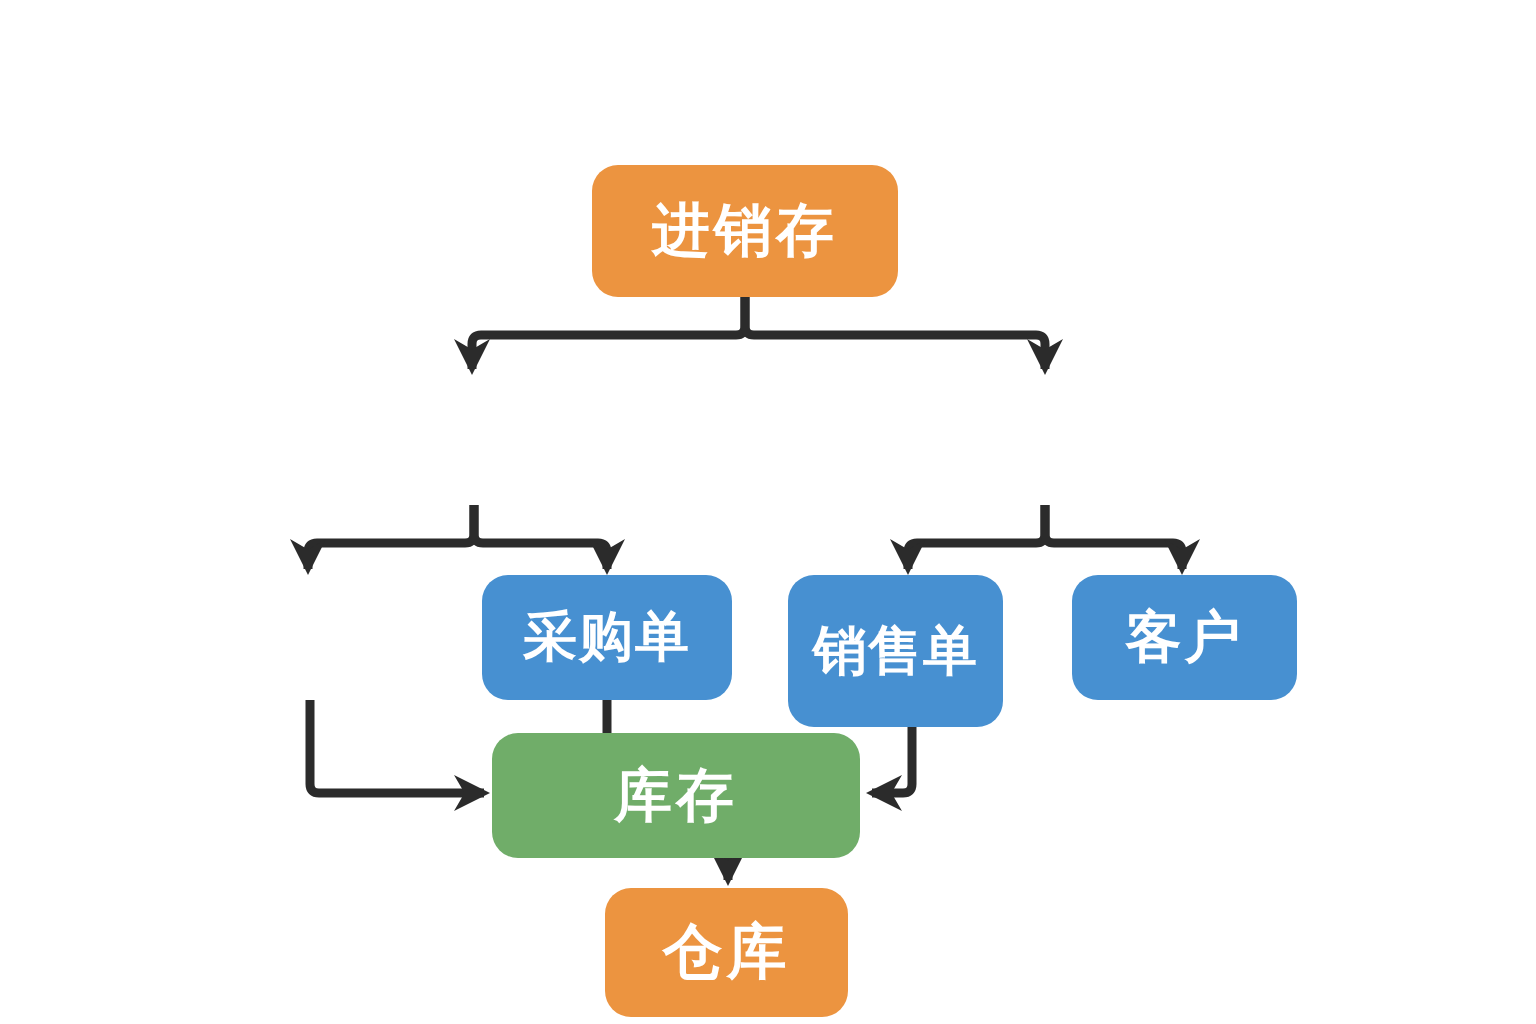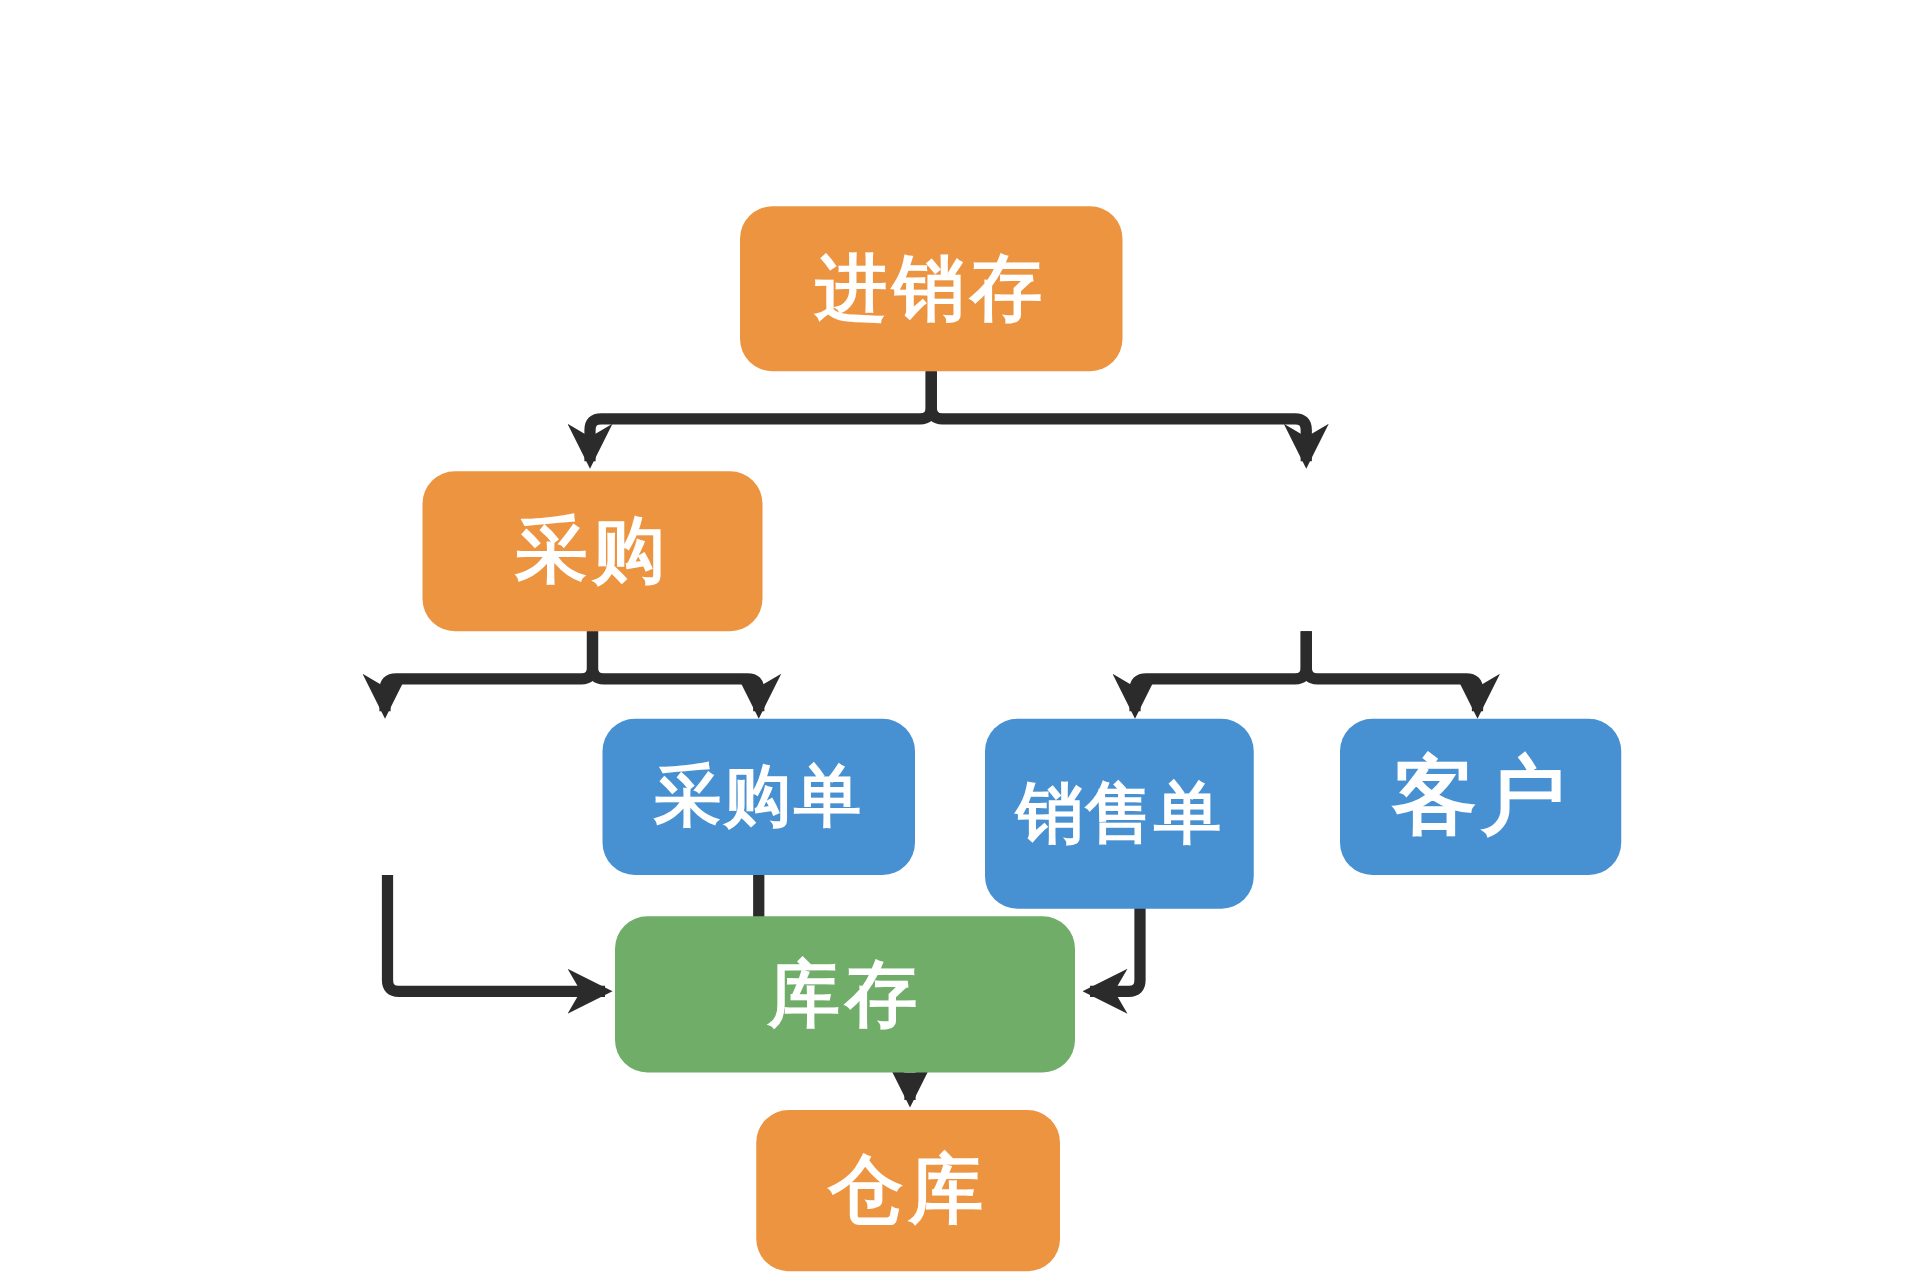--- a/index.html
+++ b/index.html
@@ -53,21 +53,21 @@
     font-size:58px;
     font-weight:bold;
     letter-spacing:4px;
   }
   .node-root      {left:592px; top:165px; width:306px; height:132px;}
   .node-purchasing{left:338px; top:377px; width:272px; height:128px;}
   .node-sales     {left:908px; top:377px; width:272px; height:128px;}
   .node-supplier  {left:183px; top:575px; width:254px; height:125px; font-size:54px; letter-spacing:2px;}
   .node-purchase-order{left:482px; top:575px; width:250px; height:125px; font-size:54px; letter-spacing:2px;}
   .node-sales-order{left:788px; top:575px; width:215px; height:152px; font-size:54px; letter-spacing:1px;}
-  .node-customer  {left:1072px; top:575px; width:225px; height:125px; font-size:68px; letter-spacing:3px;}
+  .node-customer  {left:1072px; top:575px; width:225px; height:125px; font-size:56px; letter-spacing:3px;}
   .node-inventory {left:492px; top:733px; width:368px; height:125px;font-family:Liberation Serif, serif;}
   .node-warehouse {left:605px; top:888px; width:243px; height:129px; font-size:60px;}
 </style>
 </head>
 <body>
 
 <div class="canvas">
 
 
   <svg class="edges-layer" width="1536" height="1024" viewBox="0 0 1536 1024" xmlns="http://www.w3.org/2000/svg">
@@ -95,23 +95,20 @@
 
     <path d="M912,700 L912,784 Q912,793 903,793 L872,793" marker-end="url(#arrowhead)"></path>
 
     <path d="M728,858 L728,880" marker-end="url(#arrowhead)"></path>
   </svg>
 
   <div class="node node-root" style="background: rgb(236, 148, 64);">
     <span>进销存</span>
   </div>
 
-  <div class="node node-purchasing" style="background: rgb(236, 148, 64);">
-    <span>采购</span>
-  </div>
 
 
 
   <div class="node node-purchase-order" style="background: rgb(71, 144, 209);">
     <span>采购单</span>
   </div>
 
   <div class="node node-sales-order" style="background: rgb(71, 144, 209);">
     <span>销售单</span>
   </div>

